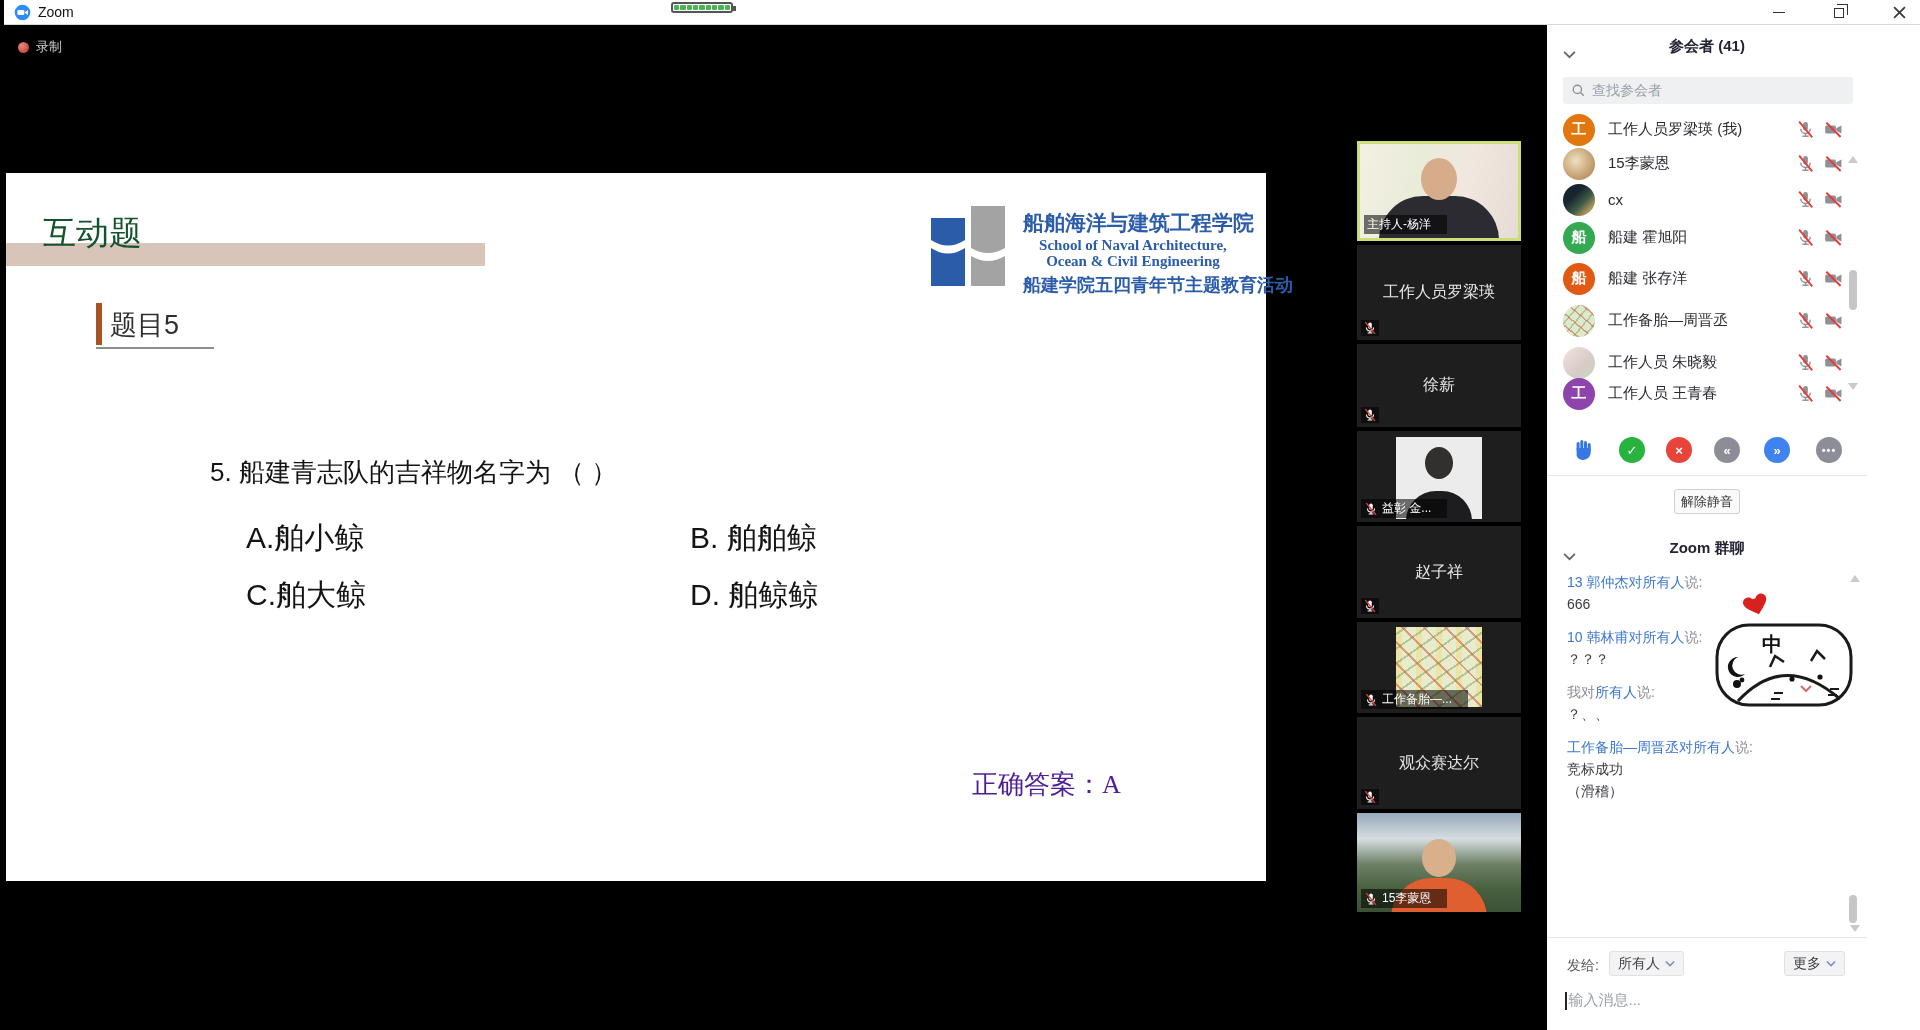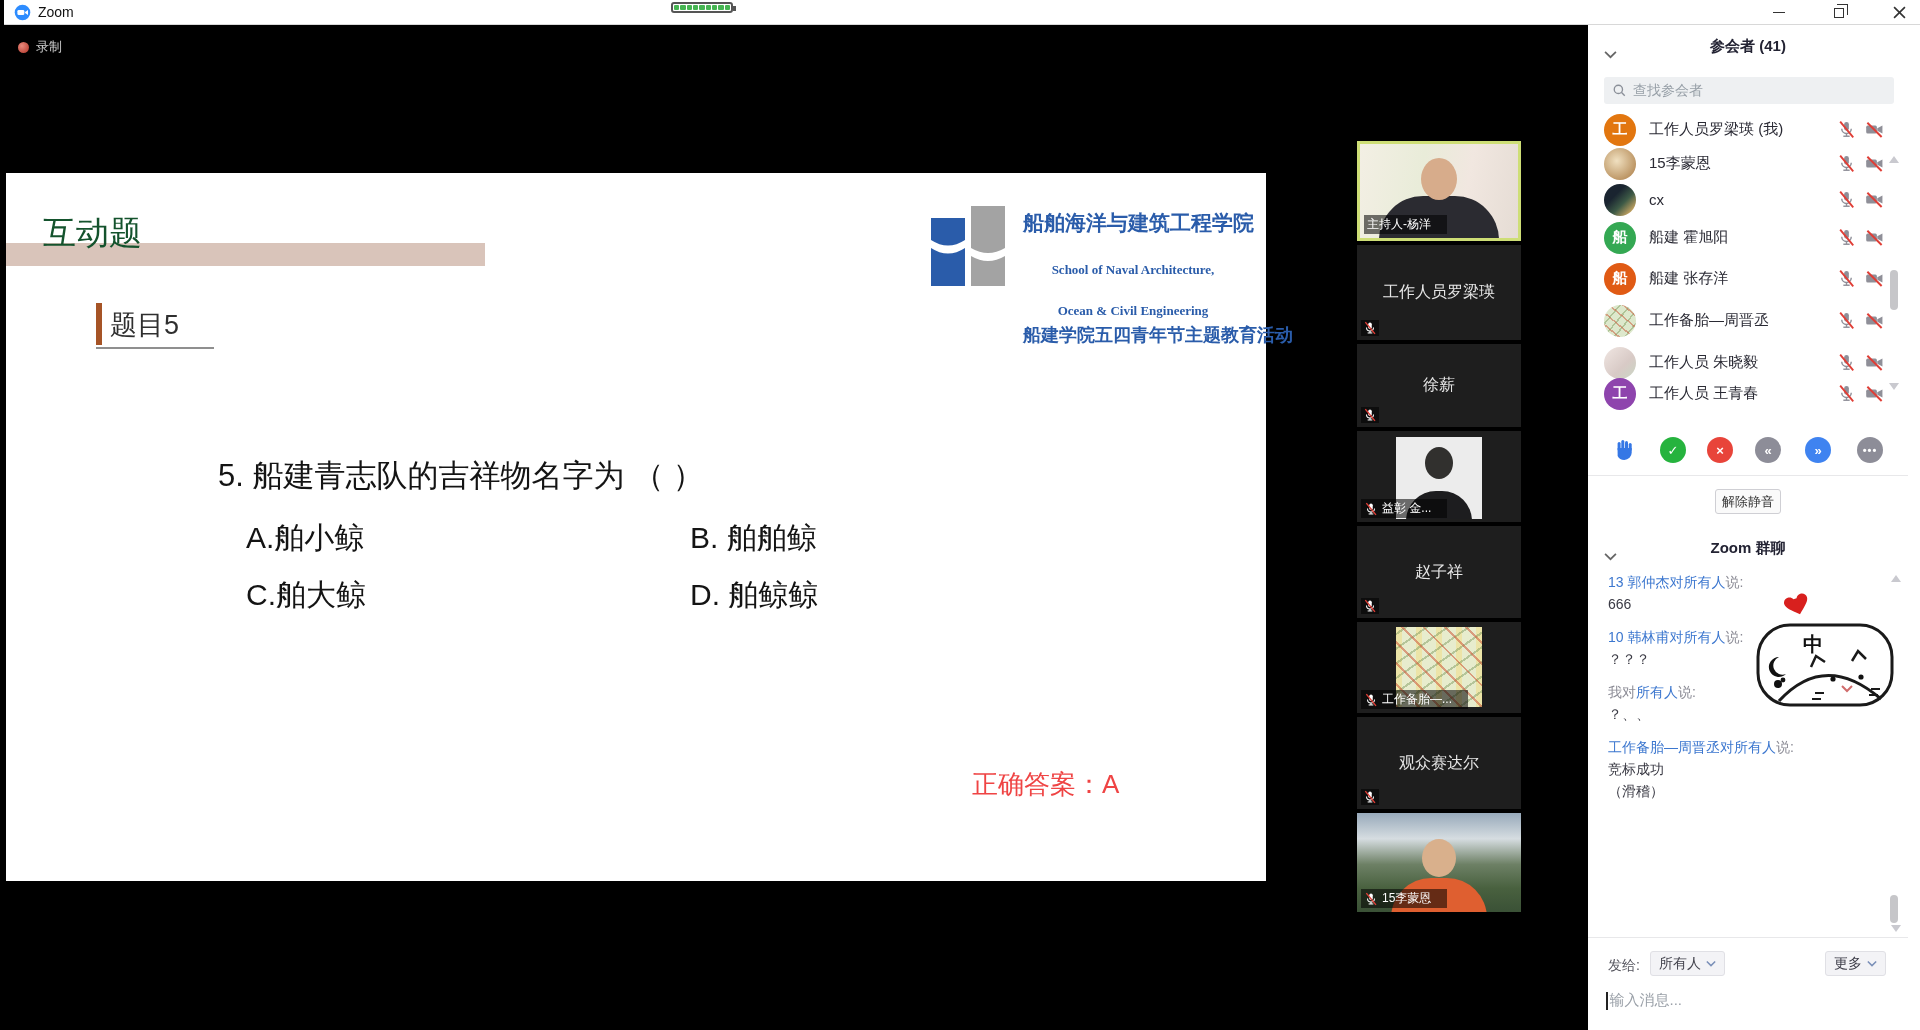--- a/index.html
+++ b/index.html
@@ -28,34 +28,34 @@
   .rec-dot { width:11px; height:11px; border-radius:50%; background:radial-gradient(circle at 35% 35%, #e98a7d, #b03326); }
   .rec-label { color:#cfcfcf; font-size:13px; }
 
   
   .slide { position:absolute; left:6px; top:173px; width:1260px; height:708px; background:#fff; z-index:2; }
   .band { position:absolute; left:0; top:70px; width:479px; height:23px; background:#d9c4ba; }
   .slide-title { position:absolute; left:37px; top:38px; font-size:33px; font-weight:500; color:#14532d; z-index:1; }
   .qtag-bar { position:absolute; left:90px; top:130px; width:6px; height:42px; background:#a65426; }
   .qtag { position:absolute; left:104px; top:134px; font-size:27px; color:#2f2f2f; }
   .qtag-line { position:absolute; left:90px; top:174px; width:118px; height:2px; background:#8f8f8f; }
-  .question { position:absolute; left:204px; top:282px; font-size:31px; font-weight:500; color:#141414;margin-left:8px; }
+  .question { position:absolute; left:204px; top:282px; font-size:26px; font-weight:500; color:#141414; }
   .opt { position:absolute; font-size:30px; font-weight:500; color:#141414; }
   .opt.a { left:240px; top:345px; } .opt.b { left:684px; top:345px; }
   .opt.c { left:240px; top:402px; } .opt.d { left:684px; top:402px; }
-  .answer { position:absolute; left:966px; top:594px; font-size:26px; color:#ef4444;
-            font-family:Liberation Sans, sans-serif; }
+  .answer { position:absolute; left:966px; top:594px; font-size:26px; color:#4c1d95;
+            font-family:Liberation Serif, serif; }
 
   
   .logo { position:absolute; left:925px; top:30px; width:312px; height:98px; }
   .logo-mark { position:absolute; left:0; top:3px; width:76px; height:88px; }
   .logo-text { position:absolute; left:92px; top:6px; width:220px; text-align:center; color:#2a5caa; }
   .logo-cn { font-size:21px; font-weight:bold; letter-spacing:0; white-space:nowrap; }
-  .logo-en { font-size:13px; font-weight:bold; line-height:16px;
-             font-family:"Liberation Serif","DejaVu Serif",serif;margin-top:25px; }
+  .logo-en { font-size:15px; font-weight:bold; line-height:16px;
+             font-family:"Liberation Serif","DejaVu Serif",serif; }
   .logo-event { font-size:18px; font-weight:bold; margin-top:4px; white-space:nowrap; }
 
   
   .tile { position:absolute; left:1357px; width:164px; background:#1e1e1e; overflow:hidden; }
   .tile.active { border:3px solid #cede76; background:#efece1; }
   .tile .center-name { position:absolute; inset:0; display:flex; align-items:center; justify-content:center;
                        color:#e6e6e6; font-size:16px; }
   .chip { position:absolute; left:4px; bottom:4px; background:rgba(0,0,0,.55); color:#fff; font-size:12px;
           padding:1px 16px 1px 3px; display:flex; align-items:center; gap:4px; z-index:3; white-space:nowrap; }
   .chip.baremic { padding:1px 2px; }
@@ -77,21 +77,21 @@
                                 repeating-linear-gradient(-35deg, rgba(120,150,90,.45) 0 2px, transparent 2px 12px),
                                 repeating-linear-gradient(90deg, rgba(240,220,130,.5) 0 6px, transparent 6px 20px); }
   .mtn-bg { position:absolute; inset:0;
             background:linear-gradient(180deg,#97a9ba 0%,#d6dde1 26%,#6d8065 52%,#49613f 76%,#3a5136 100%); }
   .mtn-head { position:absolute; left:50%; top:26px; transform:translateX(-50%); width:34px; height:38px;
               border-radius:50%; background:#d9b08c; z-index:2; }
   .mtn-shirt { position:absolute; left:50%; bottom:-6px; transform:translateX(-50%); width:96px; height:40px;
                border-radius:40px 40px 0 0; background:#df5f30; z-index:1; }
 
   
-  .panel { position:absolute; right:0; top:25px; width:332px; height:1005px; background:#fff; z-index:20;
+  .panel { position:absolute; right:0; top:25px; width:373px; height:1005px; background:#fff; z-index:20;
            color:#23232d; }
   .sec-header { position:absolute; left:0; width:320px; text-align:center; font-size:15px; font-weight:bold; color:#232333; }
   .chev { position:absolute; left:16px; width:13px; height:9px; }
   .search { position:absolute; left:16px; top:52px; width:290px; height:27px; background:#eef0f2; border-radius:3px;
             display:flex; align-items:center; gap:6px; padding:0 8px; }
   .search .ph { color:#98a0a8; font-size:14px; }
   .s-ico { width:15px; height:15px; }
 
   .prow { position:absolute; left:0; width:300px; height:33px; display:flex; align-items:center; padding-left:16px; }
   .pav { width:32px; height:32px; border-radius:50%; flex:0 0 32px; display:flex; align-items:center; justify-content:center;

